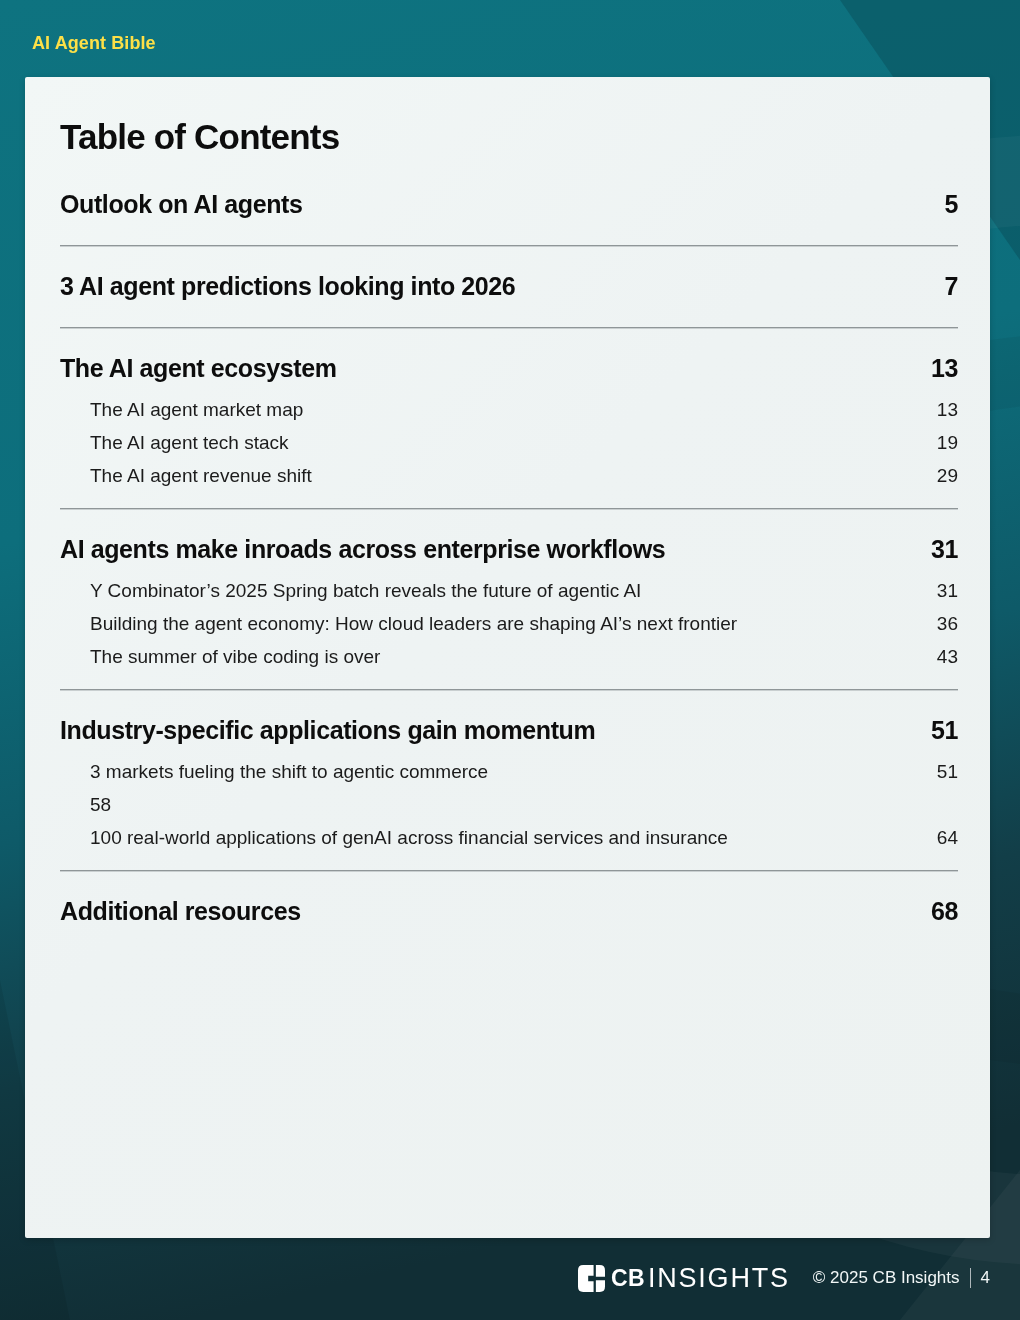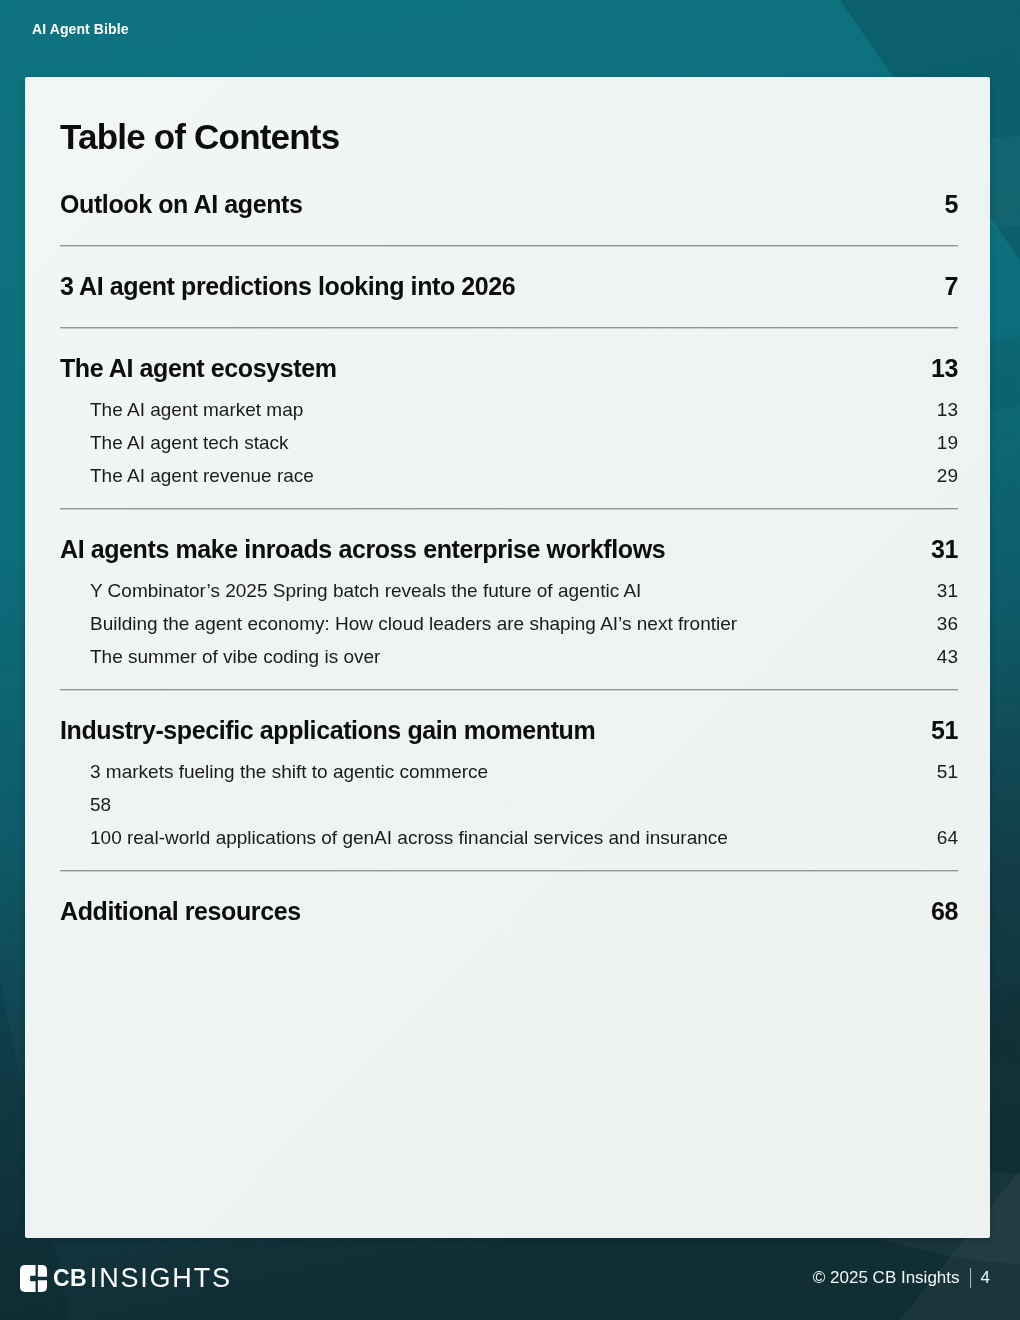--- a/index.html
+++ b/index.html
@@ -9,22 +9,22 @@
     font-family:"Liberation Sans","DejaVu Sans",sans-serif;
     overflow:hidden;
     background:#0E7380;
   }
   
   .bg {
     position:absolute; inset:0; z-index:0;
   }
   
   .page-header {
-    position:absolute; left:32px; top:21px; z-index:2;
-    color:#ffffff; font-size:14px; font-weight:700; letter-spacing:0.1px;
+    position:absolute; left:32px; top:33px; z-index:2;
+    color:#fde047; font-size:18px; font-weight:700; letter-spacing:0.1px;
   }
   
   .card {
     position:absolute; left:25px; top:77px; width:965px; height:1161px;
     background:linear-gradient(135deg,#F2F7F6 0%, #EEF3F3 45%, #EDF2F1 100%);
     border-radius:2px;
     padding:40px 32px 0 35px;
     z-index:1;
     box-shadow:0 2px 6px rgba(0,0,0,0.18);
   }
@@ -52,28 +52,28 @@
   }
   .sub-page { font-size:19px; }
   .divider {
     height:2px; background:#8F9698;
     border-bottom:1px solid #C9CFD0;
     margin:26px 0 24px 0;
   }
   
   .footer {
     position:absolute; left:20px; right:30px; top:1258px; height:40px;
-    display:flex; justify-content:space-between; align-items:center;
+    display:flex; justify-content:flex-end; align-items:center;
     z-index:2; color:#ffffff;
   }
   .brand { display:flex; align-items:center; gap:6px; }
   .brand svg { display:block; }
   .brand-cb { font-size:23px; font-weight:700; letter-spacing:0.3px; }
   .brand-insights { font-size:27px; font-weight:400; letter-spacing:1.8px; margin-left:-3px; }
-  .copyright { display:flex; align-items:center; gap:10px; font-size:17px; color:#F2F7F7; }
+  .copyright { display:flex; align-items:center; gap:10px; font-size:17px; color:#F2F7F7;margin-left:23px; }
   .foot-sep { width:1px; height:20px; background:rgba(255,255,255,0.65); display:inline-block; }
 </style>
 </head>
 <body>
 
 <svg class="bg" width="1020" height="1320" viewBox="0 0 1020 1320" aria-hidden="true">
   <defs>
     <linearGradient id="bgGrad" x1="0" y1="0" x2="0.18" y2="1">
       <stop offset="0" stop-color="#0E7380"></stop>
       <stop offset="0.40" stop-color="#0D6E7C"></stop>
@@ -121,21 +121,21 @@
     <span class="sub-title">The AI agent market map</span>
     <span class="sub-page">13</span>
   </li>
 
   <li class="sub-row">
     <span class="sub-title">The AI agent tech stack</span>
     <span class="sub-page">19</span>
   </li>
 
   <li class="sub-row">
-    <span class="sub-title">The AI agent revenue race</span>
+    <span class="sub-title">The AI agent revenue shift</span>
     <span class="sub-page">29</span>
   </li>
 </ul>
   </section>
 <div class="divider"></div>
   <section class="toc-section">
     <div class="sec-head">
       <span class="sec-title">AI agents make inroads across enterprise workflows</span>
       <span class="sec-page">31</span>
     </div>

